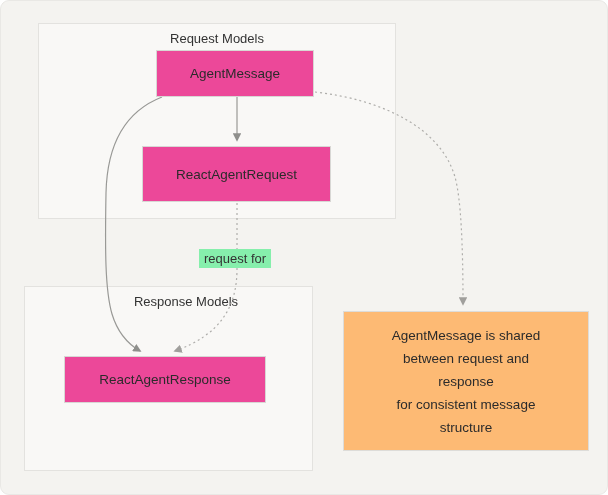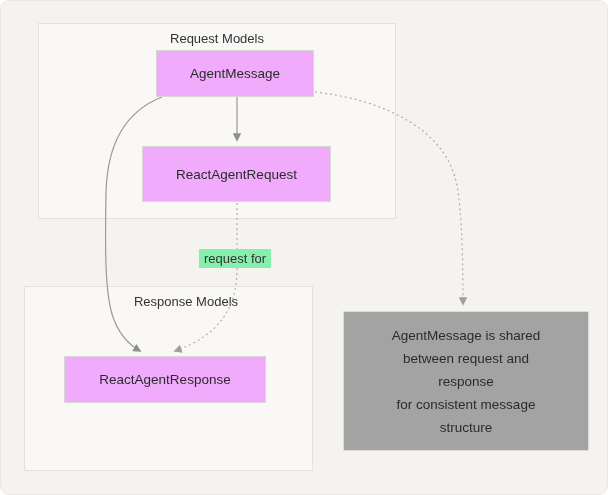--- a/index.html
+++ b/index.html
@@ -35,21 +35,21 @@
   }
   .edge-layer {
     position: absolute;
     left: 0; top: 0;
     width: 608px; height: 495px;
     z-index: 2;
     pointer-events: none;
   }
   .node {
     position: absolute;
-    background: #f0abfc;
+    background: #ec4899;
     border: 1px solid #d8d7d4;
     box-sizing: border-box;
     display: flex;
     align-items: center;
     justify-content: center;
     font-size: 13.5px;
     color: #2b2b2b;
     z-index: 3;
   }
   .node-agent-message        { left: 155px; top: 49px;  width: 158px; height: 47px; }
@@ -65,21 +65,21 @@
     color: #333333;
     z-index: 3;
     white-space: nowrap;
   }
   .note {
     position: absolute;
     left: 342px;
     top: 310px;
     width: 246px;
     height: 140px;
-    background: #a3a3a3;
+    background: #fdba74;
     border: 1px solid #dddcd9;
     box-sizing: border-box;
     display: flex;
     flex-direction: column;
     align-items: center;
     justify-content: center;
     font-size: 13.5px;
     line-height: 23px;
     color: #2b2b2b;
     z-index: 3;

